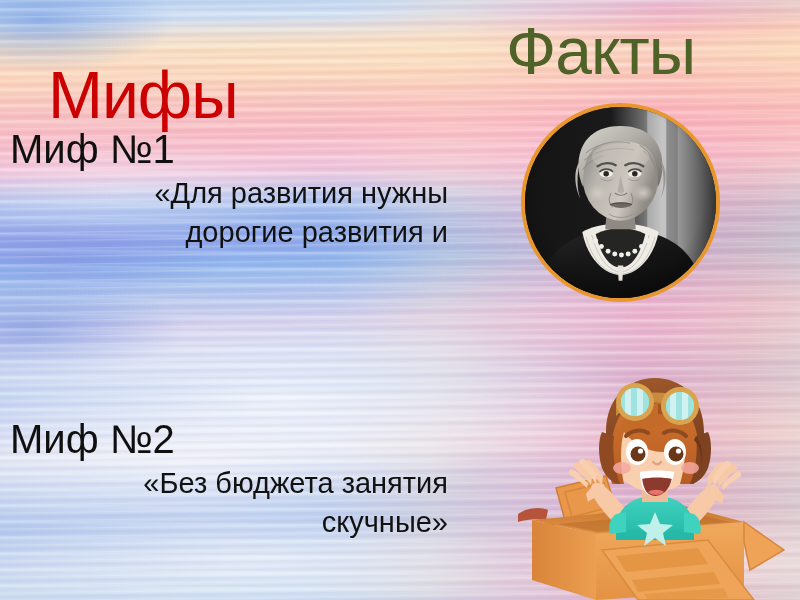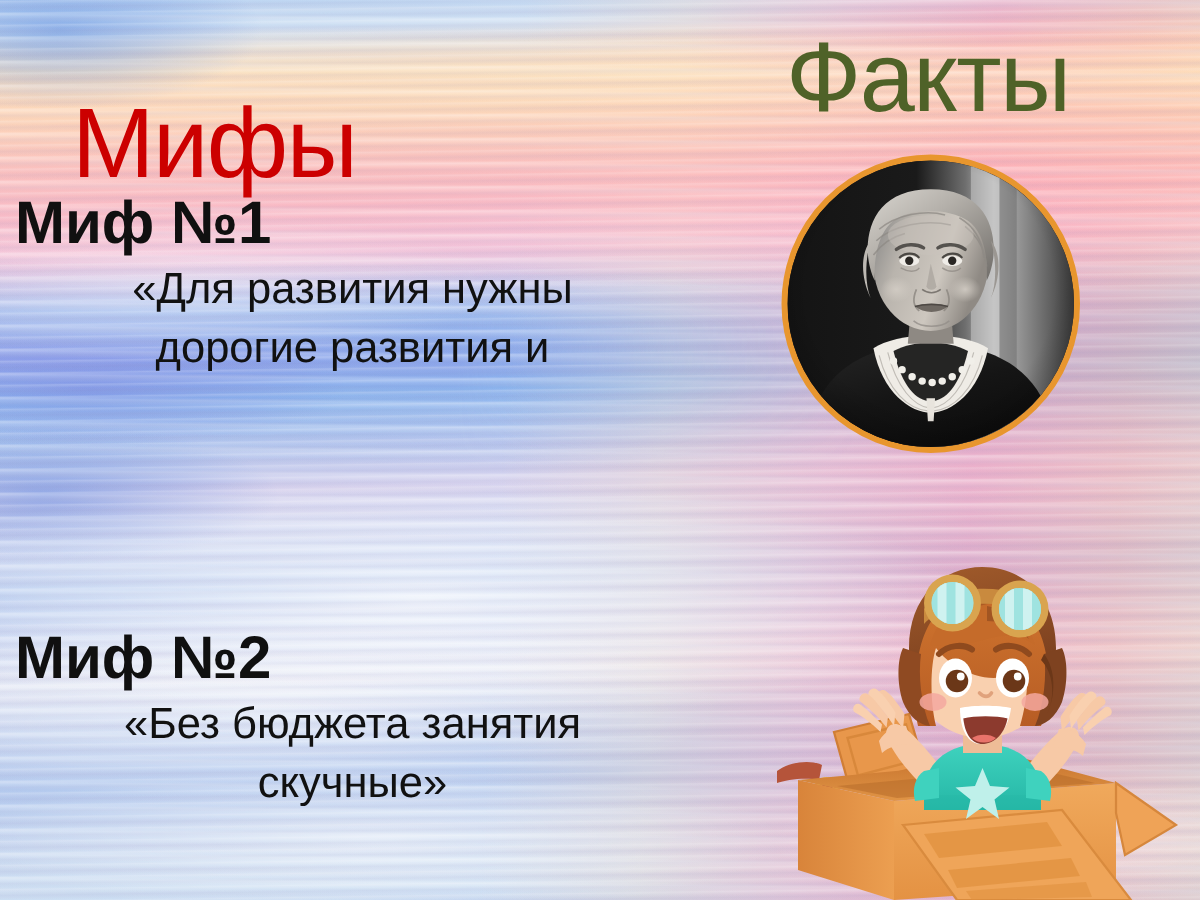--- a/index.html
+++ b/index.html
@@ -134,49 +134,49 @@
     white-space: nowrap;
     letter-spacing: -1px;
   }
   #title-myths {
     left: 48px;
     top: 18px;
     color: #CC0000;
     margin-top: 44px;
   }
   #title-facts {
-    left: 524px;
+    left: 506px;
     top: 18px;
     color: #4F6228;
     text-align: right;
   }
 
   
   .myth-block {
     position: absolute;
     width: 470px;
     left: 0;
   }
   #myth-1 { top: 128px; }
   #myth-2 { top: 418px; }
 
   .myth-heading {
     font-size: 40px;
-    font-weight: 700;
+    font-weight: 400;
     color: #101010;
     line-height: 1.06;
     padding-left: 10px;
     white-space: nowrap;
   }
   .myth-body {
     font-size: 29px;
     font-weight: 400;
     color: #111111;
     line-height: 1.33;
-    text-align: center;
+    text-align: right;
     padding: 4px 22px 0 22px;
   }
   .myth-body .line { display: block; white-space: nowrap; }
 
   
   #portrait-frame {
     position: absolute;
     left: 521px;
     top: 103px;
     width: 199px;

